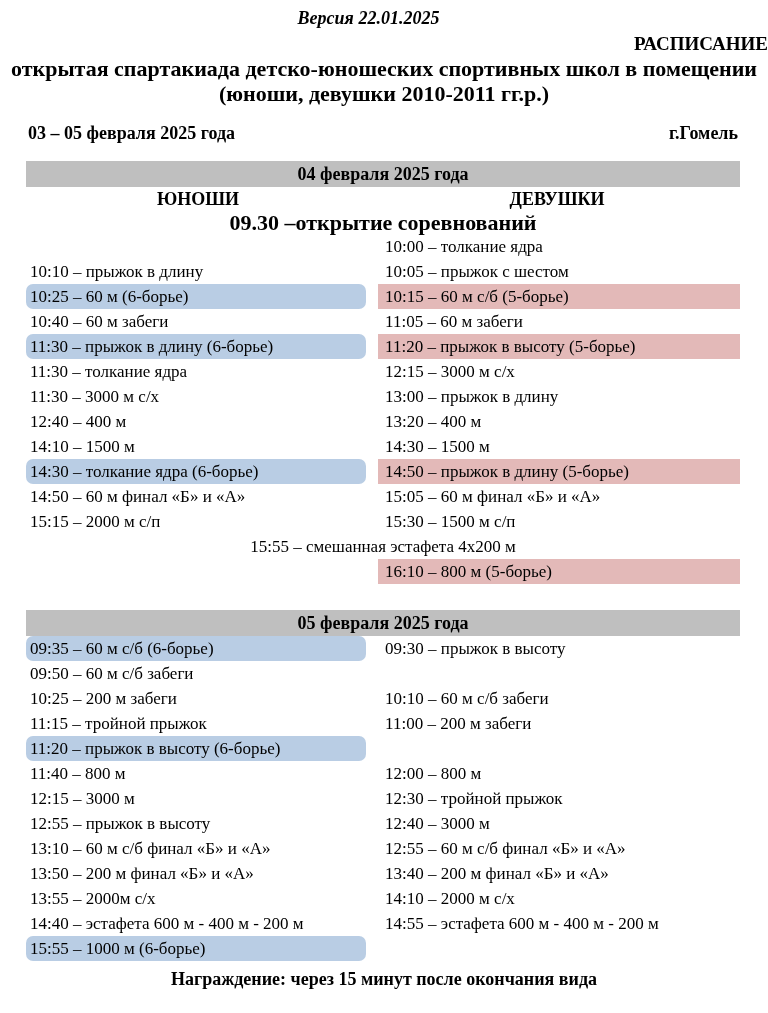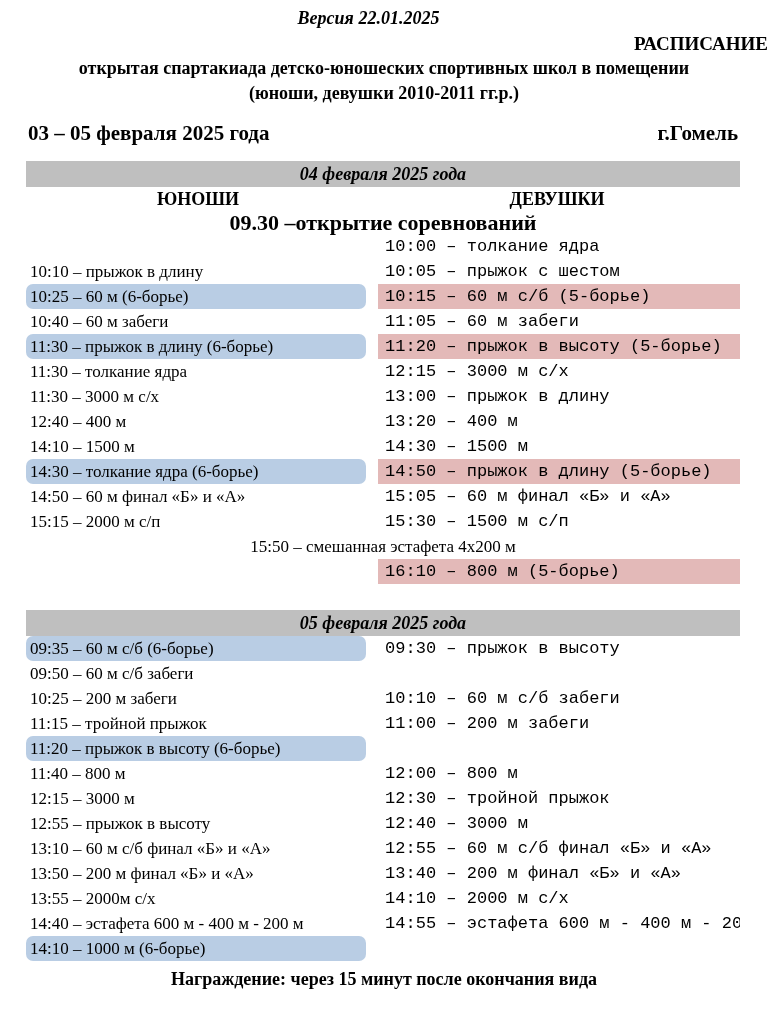--- a/index.html
+++ b/index.html
@@ -22,42 +22,41 @@
   }
   .title {
     text-align: right;
     font-size: 19px;
     font-weight: bold;
     line-height: 24px;
     margin-top: 2px;
   }
   .subtitle {
     text-align: center;
-    font-size: 18px;
+    font-size: 22px;
     font-weight: bold;
     line-height: 25px;
   }
   .dateline {
     display: flex;
     justify-content: space-between;
     margin: 15px 30px 0 28px;
-    font-size: 21px;
+    font-size: 18px;
     font-weight: bold;
     line-height: 24px;
   }
   .content { margin: 16px 28px 0 26px; }
   .day-section.gap { margin-top: 26px; }
   .day-header {
     height: 26px;
     line-height: 26px;
     background: var(--day-bg, #bfbfbf);
     text-align: center;
     font-size: 18px;
     font-weight: bold;
-    font-style: italic;
   }
   .col-headers {
     display: flex;
     height: 25px;
     line-height: 25px;
     font-size: 18px;
     font-weight: bold;
   }
   .col-headers .c-l { width: 344px; text-align: center; }
   .col-headers .c-r { width: 366px; margin-left: 4px; text-align: center; }
@@ -76,21 +75,20 @@
     white-space: nowrap;
     overflow: hidden;
   }
   .cell-r {
     width: 366px;
     margin-left: 12px;
     padding-left: 7px;
     box-sizing: border-box;
     white-space: nowrap;
     overflow: hidden;
-    font-family: Liberation Mono, monospace;
   }
   .hl-b { background: var(--hl-boys, #b9cde4); border-radius: 7px; }
   .hl-g { background: var(--hl-girls, #e3b9b8); }
   .row-center {
     height: 25px;
     line-height: 25px;
     text-align: center;
     font-size: 17px;
   }
   .footer {
@@ -162,21 +160,21 @@
           <div class="cell-r hl-g">14:50 – прыжок в длину (5-борье)</div>
         </div>
         <div class="row">
           <div class="cell-l">14:50 – 60 м финал «Б» и «А»</div>
           <div class="cell-r">15:05 – 60 м финал «Б» и «А»</div>
         </div>
         <div class="row">
           <div class="cell-l">15:15 – 2000 м с/п</div>
           <div class="cell-r">15:30 – 1500 м с/п</div>
         </div>
-        <div class="row-center">15:50 – смешанная эстафета 4х200 м</div>
+        <div class="row-center">15:55 – смешанная эстафета 4х200 м</div>
         <div class="row">
           <div class="cell-l"></div>
           <div class="cell-r hl-g">16:10 – 800 м (5-борье)</div>
         </div>
       </div>
       <div class="day-section gap">
         <div class="day-header">05 февраля 2025 года</div>
         <div class="row">
           <div class="cell-l hl-b">09:35 – 60 м с/б (6-борье)</div>
           <div class="cell-r">09:30 – прыжок в высоту</div>
@@ -219,19 +217,19 @@
         </div>
         <div class="row">
           <div class="cell-l">13:55 – 2000м с/х</div>
           <div class="cell-r">14:10 – 2000 м с/х</div>
         </div>
         <div class="row">
           <div class="cell-l">14:40 – эстафета 600 м - 400 м - 200 м</div>
           <div class="cell-r">14:55 – эстафета 600 м - 400 м - 200 м</div>
         </div>
         <div class="row">
-          <div class="cell-l hl-b">14:10 – 1000 м (6-борье)</div>
+          <div class="cell-l hl-b">15:55 – 1000 м (6-борье)</div>
           <div class="cell-r"></div>
         </div>
       </div>
     </div>
   <div class="footer">Награждение: через 15 минут после окончания вида</div>
 </div>
 
 </body></html>

